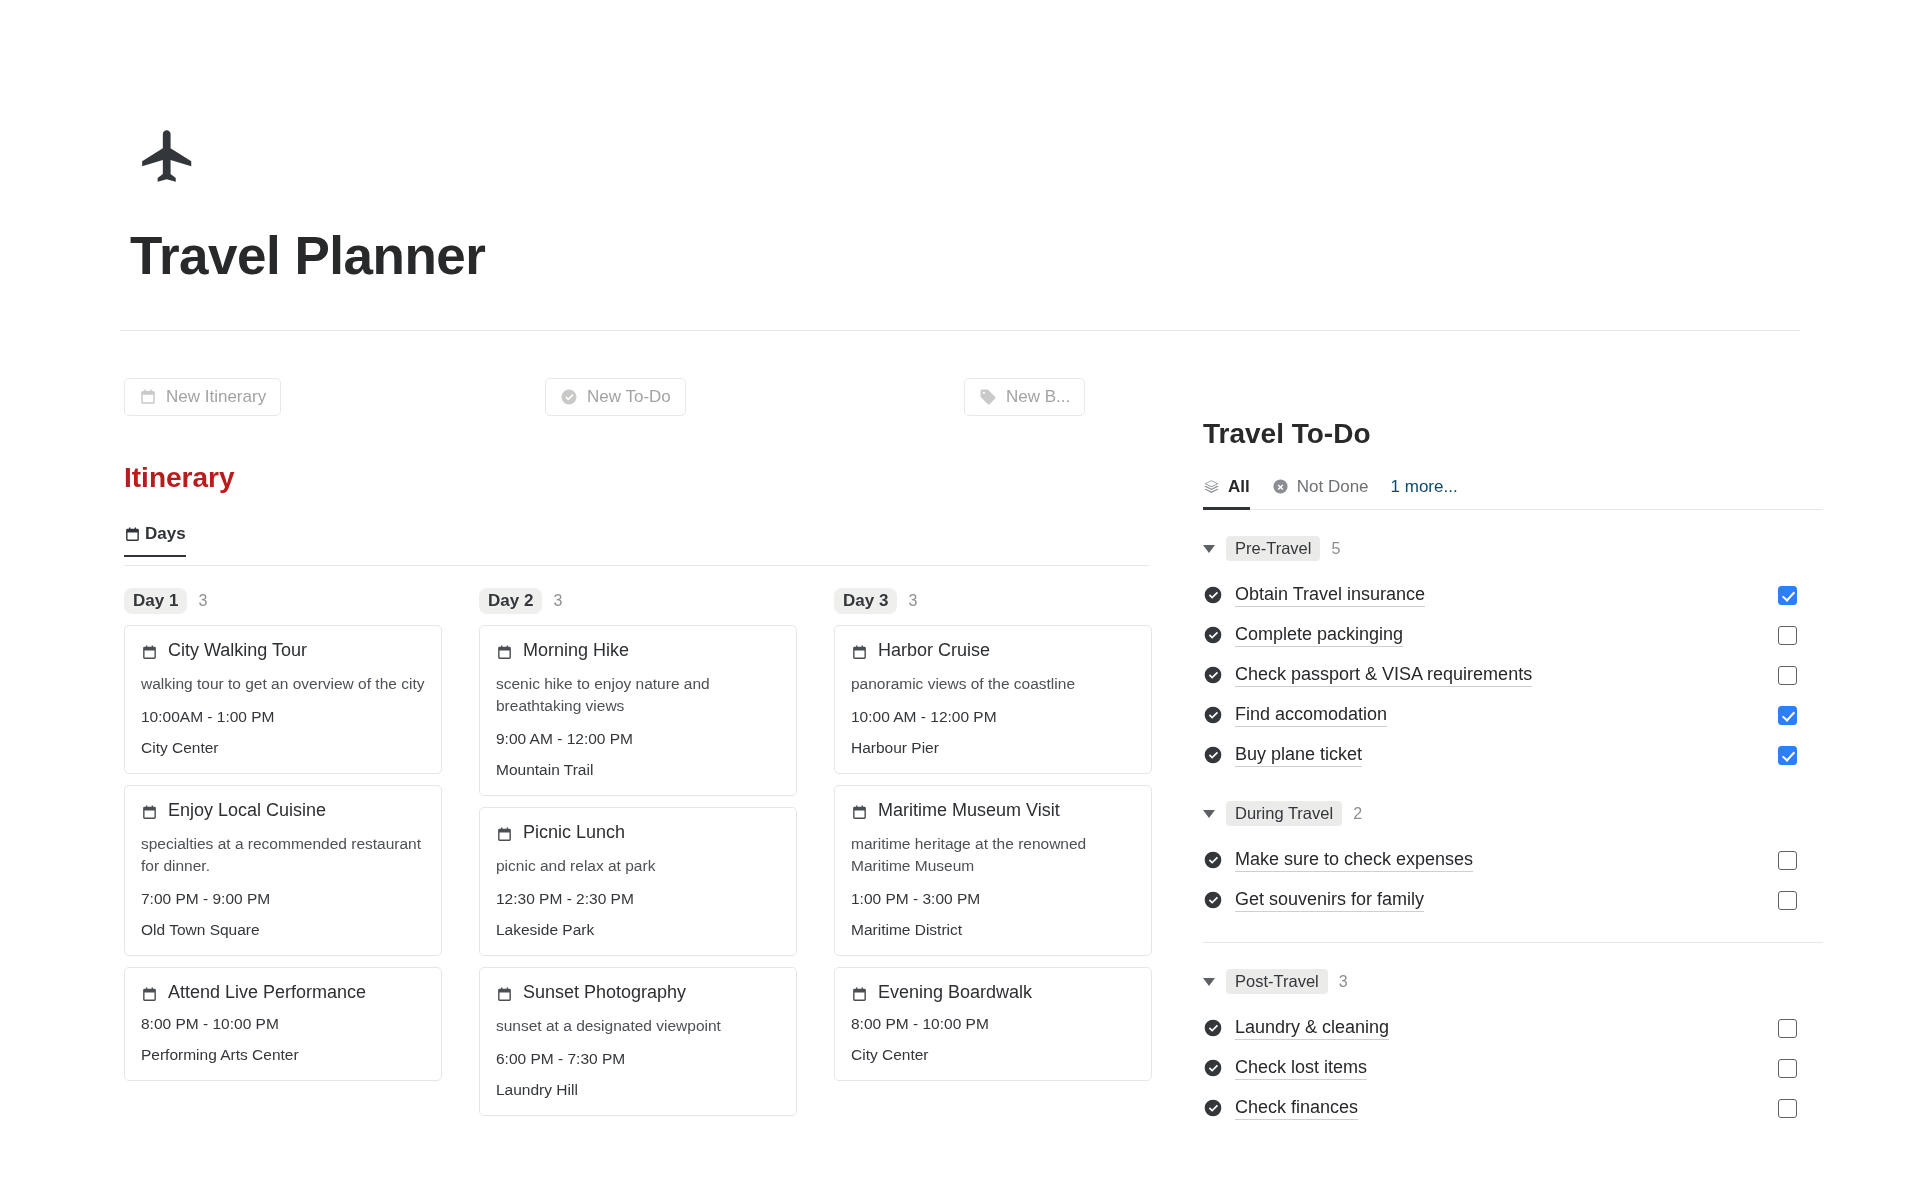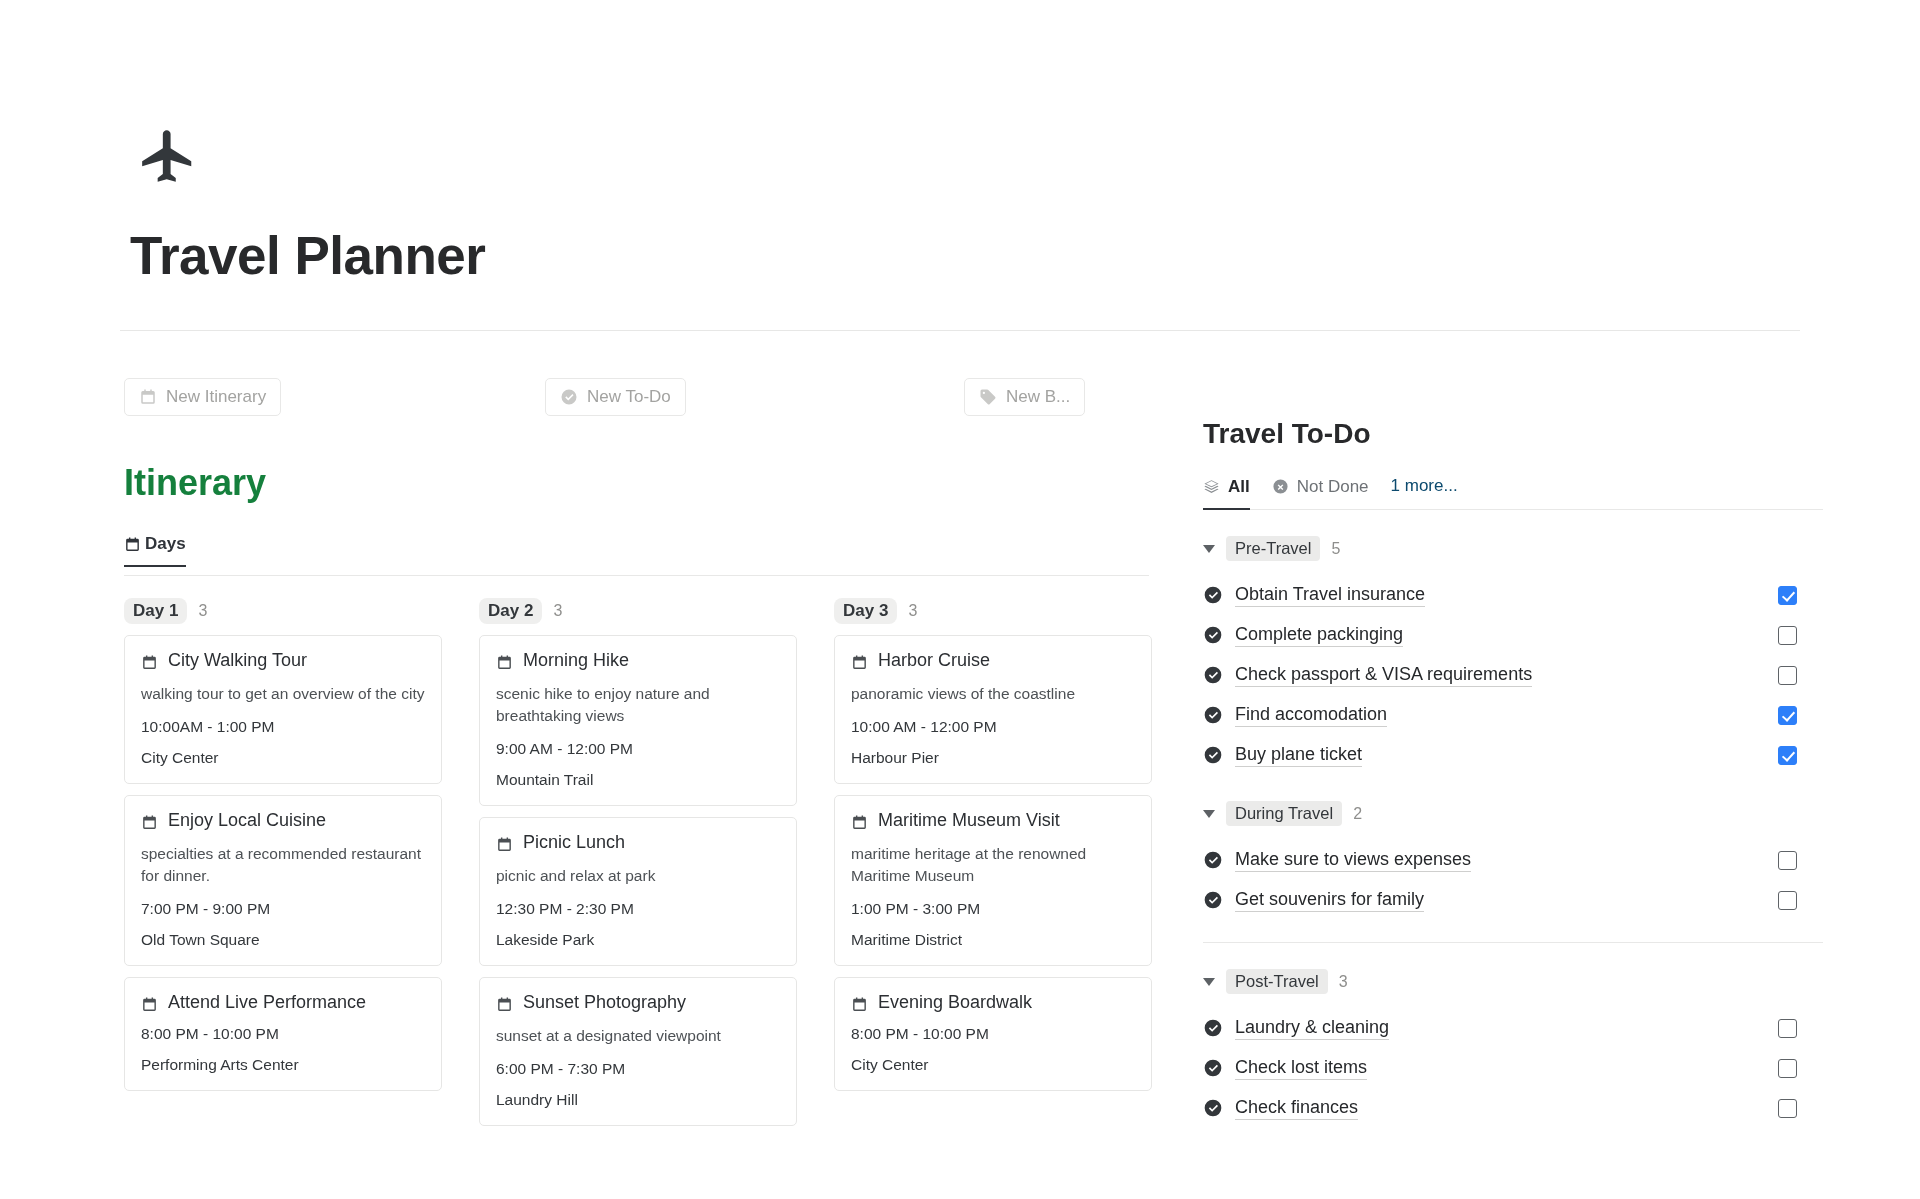--- a/index.html
+++ b/index.html
@@ -64,23 +64,23 @@
   #act2 { left: 840px; }
 
   
   .itinerary {
     position: absolute;
     left: 124px;
     top: 462px;
     width: 1025px;
   }
   .section-title {
-    font-size: 36px;
+    font-size: 28px;
     font-weight: bold;
-    color: #15803d;
+    color: #b91c1c;
     margin: 0;
   }
   .tabs-row {
     margin-top: 30px;
     border-bottom: 1px solid #e8e8e7;
     height: 42px;
     position: relative;
   }
   .tab {
     display: inline-flex;
@@ -158,20 +158,21 @@
     width: 620px;
   }
   .todo-title {
     font-size: 28px;
     font-weight: bold;
     color: #28292b;
     margin: 0 0 26px 0;
   }
   .filter-row {
     display: flex;
+    align-items: center;
     gap: 22px;
     border-bottom: 1px solid #e8e8e7;
     padding-bottom: 12px;
     height: 34px;
   }
   .filter {
     display: flex;
     align-items: center;
     gap: 8px;
     font-size: 17px;
@@ -547,21 +548,21 @@
         <span class="caret"></span>
         <span class="group-chip">During Travel</span>
         <span class="group-count">2</span>
       </div>
       <div class="todo-item">
         <span class="todo-check-icon">
             <svg width="20" height="20" viewBox="0 0 24 24" fill="currentColor">
               <path d="M12 2a10 10 0 1 0 0 20 10 10 0 0 0 0-20zm-1 14.5-4-4 1.4-1.4 2.6 2.6 5.6-5.6L18 9.5l-7 7z"></path>
             </svg>
           </span>
-        <span class="todo-label">Make sure to views expenses</span>
+        <span class="todo-label">Make sure to check expenses</span>
         <span class="todo-box"></span>
       </div>
       <div class="todo-item">
         <span class="todo-check-icon">
             <svg width="20" height="20" viewBox="0 0 24 24" fill="currentColor">
               <path d="M12 2a10 10 0 1 0 0 20 10 10 0 0 0 0-20zm-1 14.5-4-4 1.4-1.4 2.6 2.6 5.6-5.6L18 9.5l-7 7z"></path>
             </svg>
           </span>
         <span class="todo-label">Get souvenirs for family</span>
         <span class="todo-box"></span>

